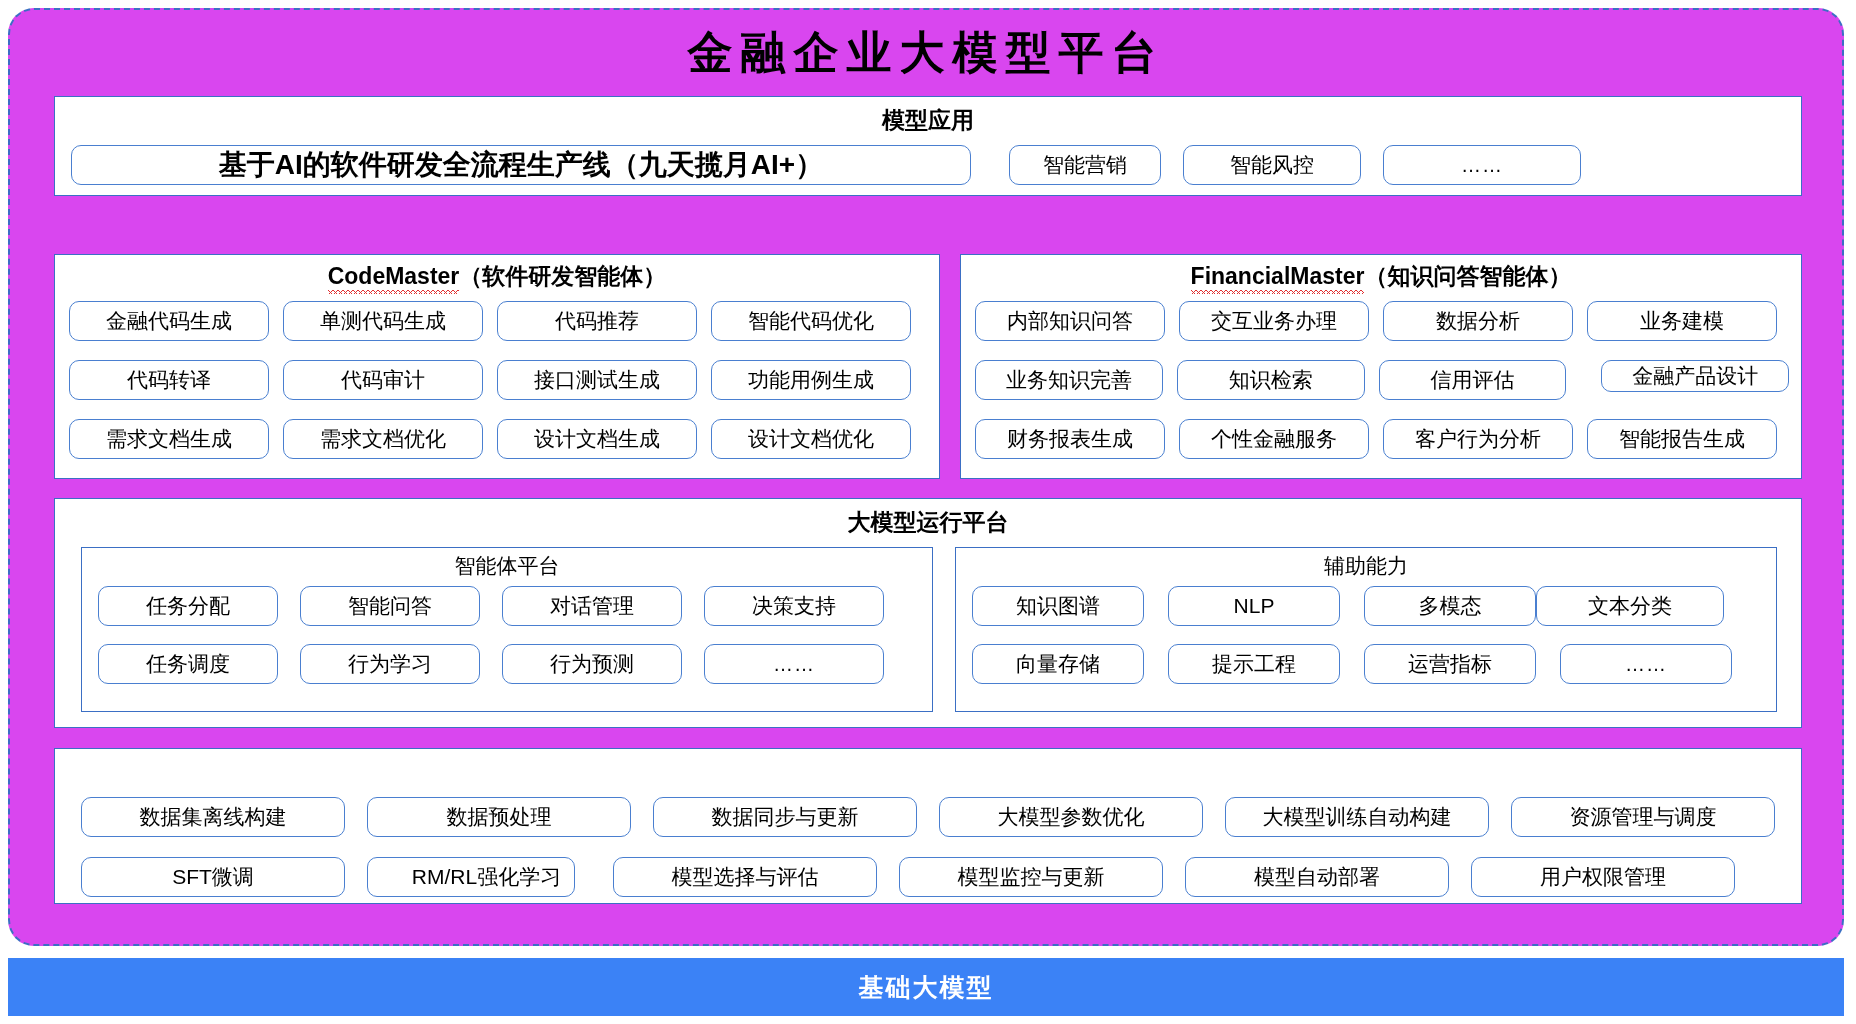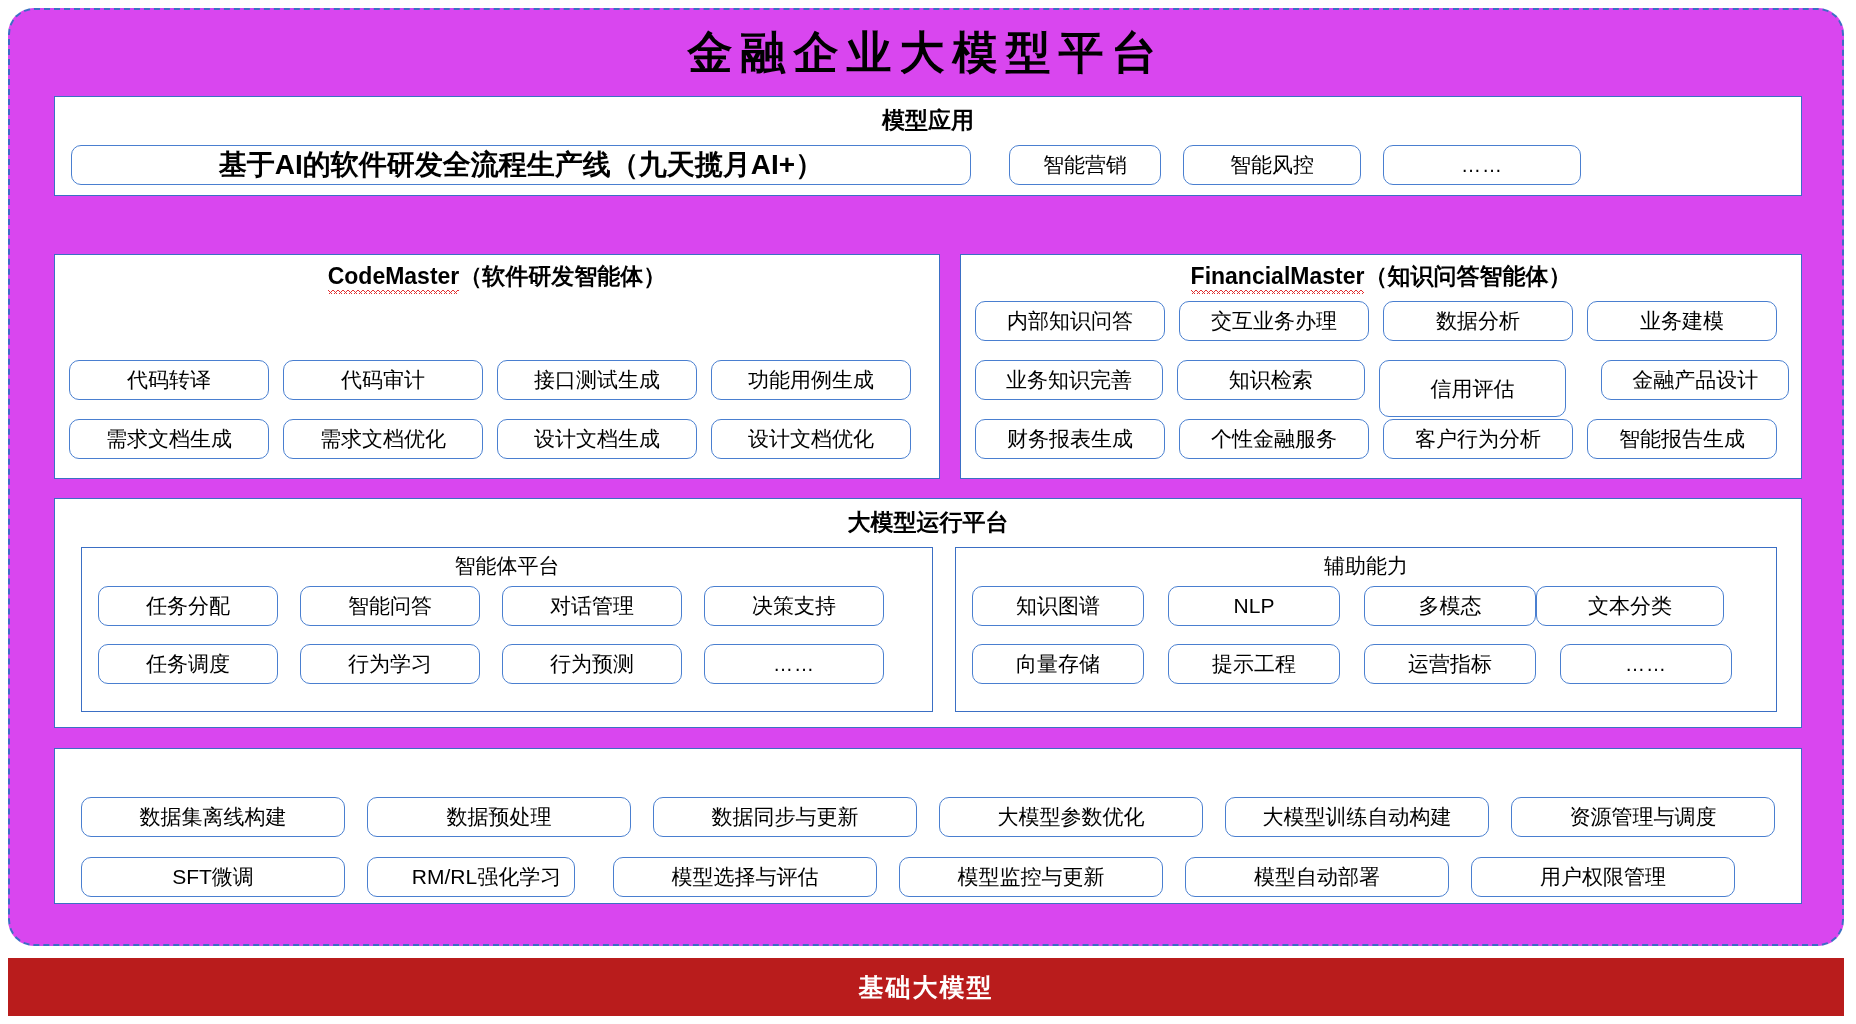--- a/index.html
+++ b/index.html
@@ -112,21 +112,21 @@
     display: flex;
   }
 
   
   #foundation-bar {
     position: absolute;
     left: 8px;
     top: 958px;
     width: 1836px;
     height: 58px;
-    background: #b91c1c;
+    background: #3b82f6;
     display: flex;
     align-items: center;
     justify-content: center;
     color: #ffffff;
     font-size: 25px;
     font-weight: 700;
     letter-spacing: 2px;
   }
 </style>
 </head>
@@ -145,20 +145,26 @@
       <div class="chip" style="width:178px; height:40px; margin-right:22px;">智能风控</div>
       <div class="chip dots" style="width:198px; height:40px;">……</div>
     </div>
   </div>
 
   <div class="panel" style="left:44px; top:244px; width:886px; height:225px;">
     <div class="panel-title" style="margin-top:6px;">
       <span class="misspell">CodeMaster</span><span>（软件研发智能体）</span>
     </div>
 
+    <div class="chip-row" style="left:14px; top:46px; width:858px;">
+      <div class="chip" style="width:200px; height:40px; margin-right:14px;">金融代码生成</div>
+      <div class="chip" style="width:200px; height:40px; margin-right:14px;">单测代码生成</div>
+      <div class="chip" style="width:200px; height:40px; margin-right:14px;">代码推荐</div>
+      <div class="chip" style="width:200px; height:40px;">智能代码优化</div>
+    </div>
 
     <div class="chip-row" style="left:14px; top:105px; width:858px;">
       <div class="chip" style="width:200px; height:40px; margin-right:14px;">代码转译</div>
       <div class="chip" style="width:200px; height:40px; margin-right:14px;">代码审计</div>
       <div class="chip" style="width:200px; height:40px; margin-right:14px;">接口测试生成</div>
       <div class="chip" style="width:200px; height:40px;">功能用例生成</div>
     </div>
 
     <div class="chip-row" style="left:14px; top:164px; width:858px;">
       <div class="chip" style="width:200px; height:40px; margin-right:14px;">需求文档生成</div>
@@ -176,22 +182,22 @@
     <div class="chip-row" style="left:14px; top:46px; width:814px;">
       <div class="chip" style="width:190px; height:40px; margin-right:14px;">内部知识问答</div>
       <div class="chip" style="width:190px; height:40px; margin-right:14px;">交互业务办理</div>
       <div class="chip" style="width:190px; height:40px; margin-right:14px;">数据分析</div>
       <div class="chip" style="width:190px; height:40px;">业务建模</div>
     </div>
 
     <div class="chip-row" style="left:14px; top:105px; width:814px;">
       <div class="chip" style="width:190px; height:40px; margin-right:14px;">业务知识完善</div>
       <div class="chip" style="width:190px; height:40px; margin-right:14px;">知识检索</div>
-      <div class="chip" style="width:190px; height:57px; margin-right:8px;">信用评估</div>
-      <div class="chip" style="width:190px; height:40px;margin-left:27px;">金融产品设计</div>
+      <div class="chip" style="width:190px; height:40px; margin-right:8px;">信用评估</div>
+      <div class="chip" style="width:190px; height:32px;margin-left:27px;">金融产品设计</div>
     </div>
 
     <div class="chip-row" style="left:14px; top:164px; width:814px;">
       <div class="chip" style="width:190px; height:40px; margin-right:14px;">财务报表生成</div>
       <div class="chip" style="width:190px; height:40px; margin-right:14px;">个性金融服务</div>
       <div class="chip" style="width:190px; height:40px; margin-right:14px;">客户行为分析</div>
       <div class="chip" style="width:190px; height:40px;">智能报告生成</div>
     </div>
   </div>
 

